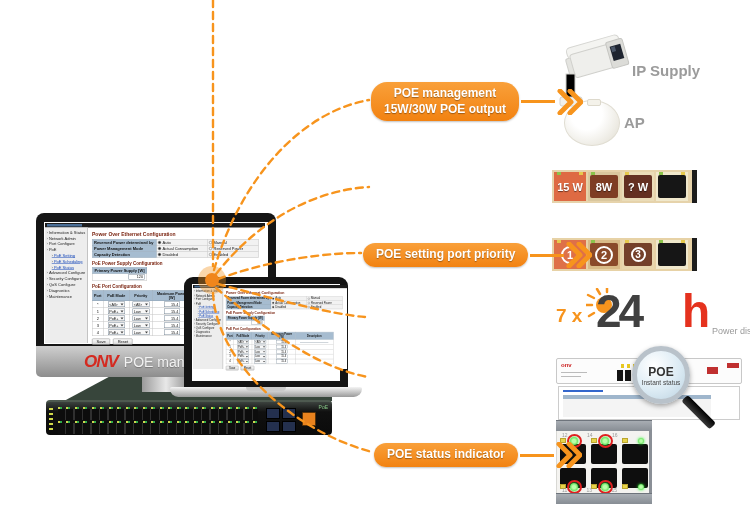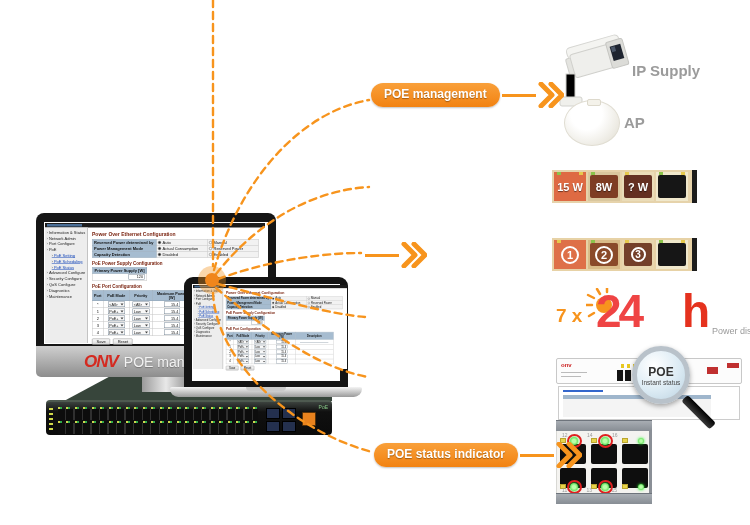--- a/index.html
+++ b/index.html
@@ -106,21 +106,21 @@
   .ptile .lbl { position:relative; color:#fff; font-weight:800; font-size:11px;
     text-shadow:0 1px 1px rgba(0,0,0,.5); }
   .ptile .led { position:absolute; top:0; width:4px; height:3px; }
   .pnum { position:relative; width:18px; height:18px; border:2px solid #fff; border-radius:50%;
     color:#fff; font-weight:bold; font-size:11px; display:flex; align-items:center; justify-content:center; }
   
   .dispatch { position:absolute; left:556px; top:292px; width:180px; height:52px; z-index:40; }
   .d-prefix { position:absolute; left:0; top:13px; font-size:19px; font-weight:800; color:#f7941d; }
   .d-sun { position:absolute; left:30px; top:-4px; }
   .d-big { position:absolute; left:40px; top:-8px; font-size:46px; font-weight:900; letter-spacing:-3px;
-    color:#ef4444; }
+    color:#404040; }
   .d-unit { position:absolute; left:126px; top:-8px; font-size:46px; font-weight:900; color:#e5321e; }
   .d-cap { position:absolute; left:156px; top:34px; font-size:9px; color:#9a9a9a; white-space:nowrap; }
   
   .instant { position:absolute; left:556px; top:356px; width:192px; height:72px; z-index:40; }
   .inst-dev { position:absolute; left:0; top:2px; width:186px; height:26px; background:#fcfcfc;
     border:1px solid #c8c8c8; border-radius:2px; }
   .inst-dev .logo { position:absolute; left:4px; top:3px; font-size:6px; font-weight:bold; color:#cc2222; }
   .inst-dev .dash { position:absolute; left:4px; width:26px; height:1px; background:#bbb; }
   .inst-dev .leds { position:absolute; left:64px; top:5px; width:44px; height:4px;
     background:repeating-linear-gradient(90deg,#e8c820 0 3px,transparent 3px 6px); }
@@ -480,32 +480,34 @@
       <path d="M216,288 C266,330 318,368 368,377"></path>
       <path d="M213,293 C216,360 290,430 372,452"></path>
     </g>
     <circle cx="212" cy="280" r="14" fill="rgba(243,146,32,0.38)"></circle>
     <circle cx="212" cy="280" r="7" fill="#f0861c"></circle>
   </svg>
 
   <div class="callout" style="left:371px; top:82px;">
     <div class="pill">
       <div>POE management</div>
+      <div>15W/30W POE output</div>
     </div>
     <div class="c-line"></div>
     <svg class="chev" width="26" height="26" viewBox="0 0 26 26">
         <g stroke="#f7941d" stroke-width="5" fill="none" stroke-linecap="round" stroke-linejoin="round">
           <path d="M3,2 L14,13 L3,24"></path>
           <path d="M13,2 L24,13 L13,24"></path>
         </g>
       </svg>
   </div>
 
 
   <div class="callout" style="left:363px; top:242px;">
+    <div class="pill">POE setting port priority</div>
     <div class="c-line"></div>
     <svg class="chev" width="26" height="26" viewBox="0 0 26 26">
         <g stroke="#f7941d" stroke-width="5" fill="none" stroke-linecap="round" stroke-linejoin="round">
           <path d="M3,2 L14,13 L3,24"></path>
           <path d="M13,2 L24,13 L13,24"></path>
         </g>
       </svg>
   </div>
 
 

